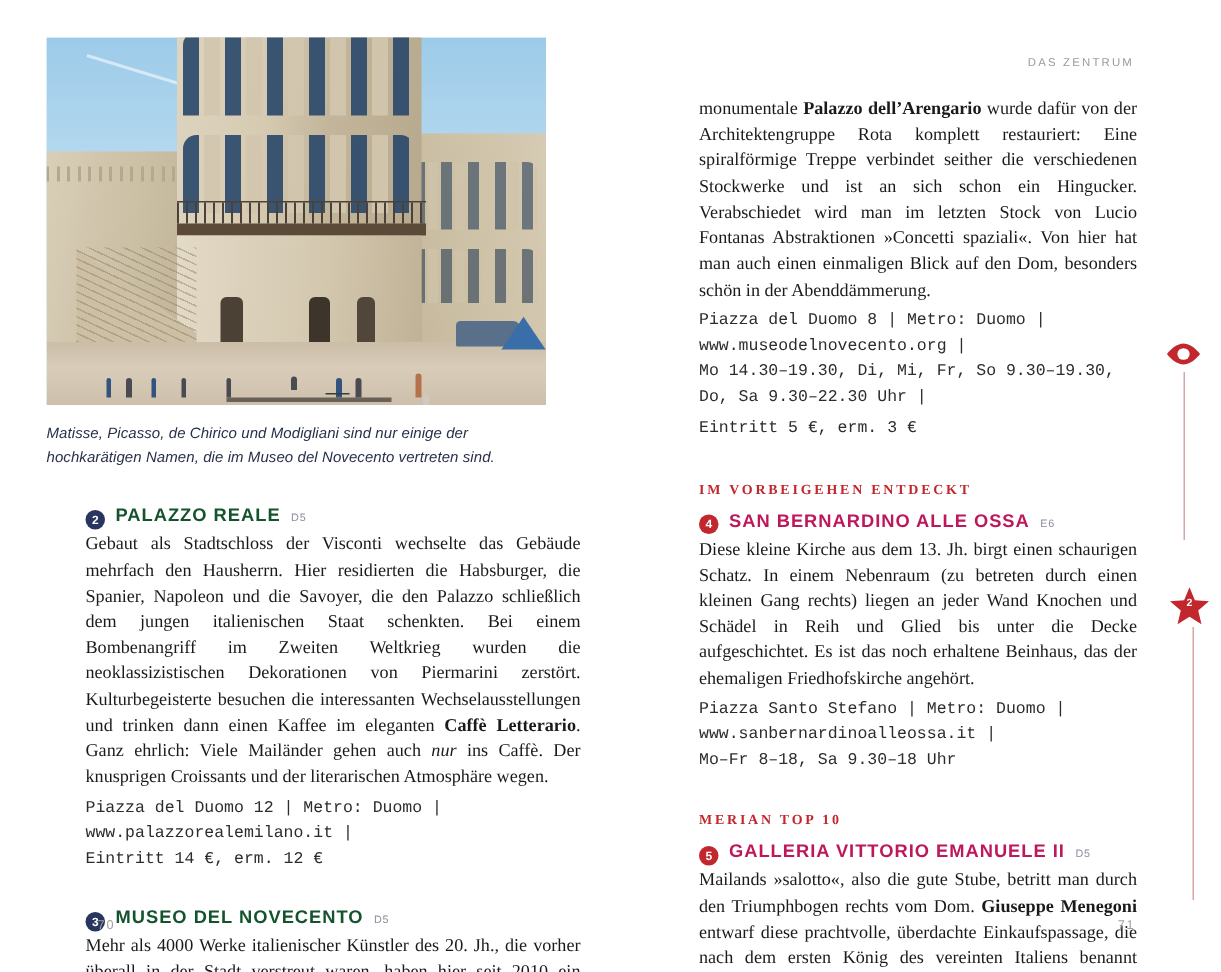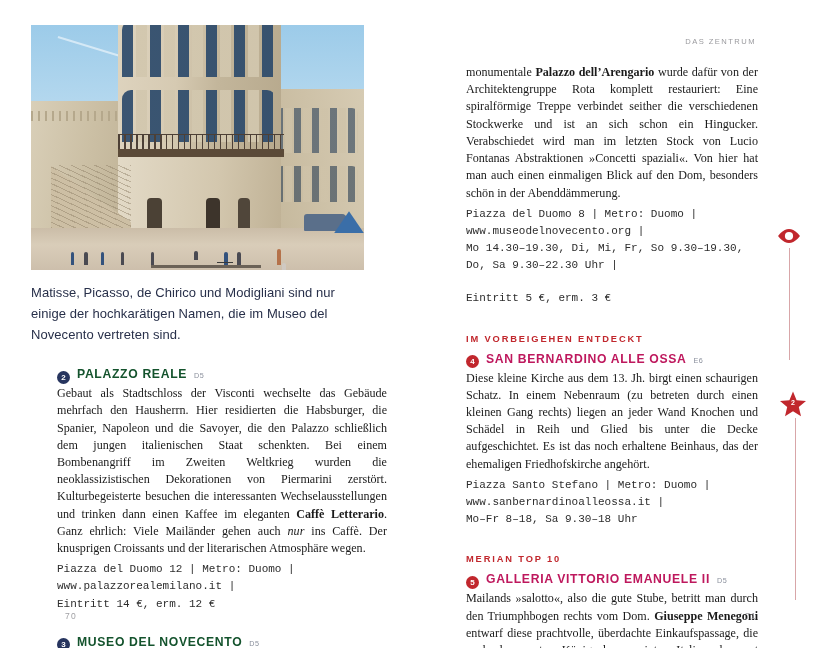--- a/index.html
+++ b/index.html
@@ -226,24 +226,25 @@
     background:#3a6ea8;
     clip-path: polygon(50% 0,100% 100%,0 100%);
   }
 
   
   .caption {
     margin-top: 12px;
     margin-left: -26px;
     width: 330px;
     font-family: "Liberation Sans", sans-serif;
-    font-size: 13px;
+    font-size: 10px;
     line-height: 1.62;
     color: #28304a;
     letter-spacing: .005em;
+    font-style: italic;
   }
 
   
   .poi {
     margin-top: 22px;
   }
   .poi-head {
     display: flex;
     align-items: baseline;
     gap: 7px;
@@ -297,21 +298,21 @@
   .info-line {
     font-family: Liberation Mono, monospace;
     font-size: 11px;
     line-height: 1.56;
     color: #2c2c2c;
     margin-top: 4px;
   }
 
   
   .rubric {
-    font-family: Liberation Sans, sans-serif;
+    font-family: Liberation Serif, serif;
     font-size: 9.3px;
     font-weight: bold;
     letter-spacing: .2em;
     color: #c1272d;
     text-transform: uppercase;
     margin-top: 26px;
     margin-bottom: 8px;
   }
   .poi.red .num-badge { background: #c1272d; }
   .poi.red .poi-title { color: #be185d; }
@@ -417,21 +418,21 @@
       <div class="body-text">Mehr als 4000 Werke italienischer Künstler des 20. Jh., die vorher überall in der Stadt verstreut waren, haben hier seit 2010 ein Zuhause, etwa 400 davon werden auch ausgestellt. Der</div>
     </div>
 
   </div>
 
   <div class="col-right">
 
     <div class="body-text"><span>monumentale </span><b>Palazzo dell’Arengario</b><span> wurde dafür von der Architektengruppe Rota komplett restauriert: Eine spiralförmige Treppe verbindet seither die verschiedenen Stockwerke und ist an sich schon ein Hingucker. Verabschiedet wird man im letzten Stock von Lucio Fontanas Abstraktionen »Concetti spaziali«. Von hier hat man auch einen einmaligen Blick auf den Dom, besonders schön in der Abenddämmerung.</span></div>
     <div class="info-line">Piazza del Duomo 8 | Metro: Duomo | www.museodelnovecento.org |</div>
     <div class="info-line" style="margin-top:0">Mo 14.30–19.30, Di, Mi, Fr, So 9.30–19.30, Do, Sa 9.30–22.30 Uhr |</div>
-    <div class="info-line" style="margin-top:16px">Eintritt 5 €, erm. 3 €</div>
+    <div class="info-line" style="margin-top:4px">Eintritt 5 €, erm. 3 €</div>
 
     <div class="rubric">Im Vorbeigehen entdeckt</div>
 
     <div class="poi red" style="margin-top:0">
       <div class="poi-head">
         <span class="num-badge">4</span>
         <span class="poi-title">San Bernardino alle Ossa</span>
         <span class="grid-ref">E6</span>
       </div>
       <div class="body-text">Diese kleine Kirche aus dem 13. Jh. birgt einen schaurigen Schatz. In einem Nebenraum (zu betreten durch einen kleinen Gang rechts) liegen an jeder Wand Knochen und Schädel in Reih und Glied bis unter die Decke aufgeschichtet. Es ist das noch erhaltene Beinhaus, das der ehemaligen Friedhofskirche angehört.</div>

